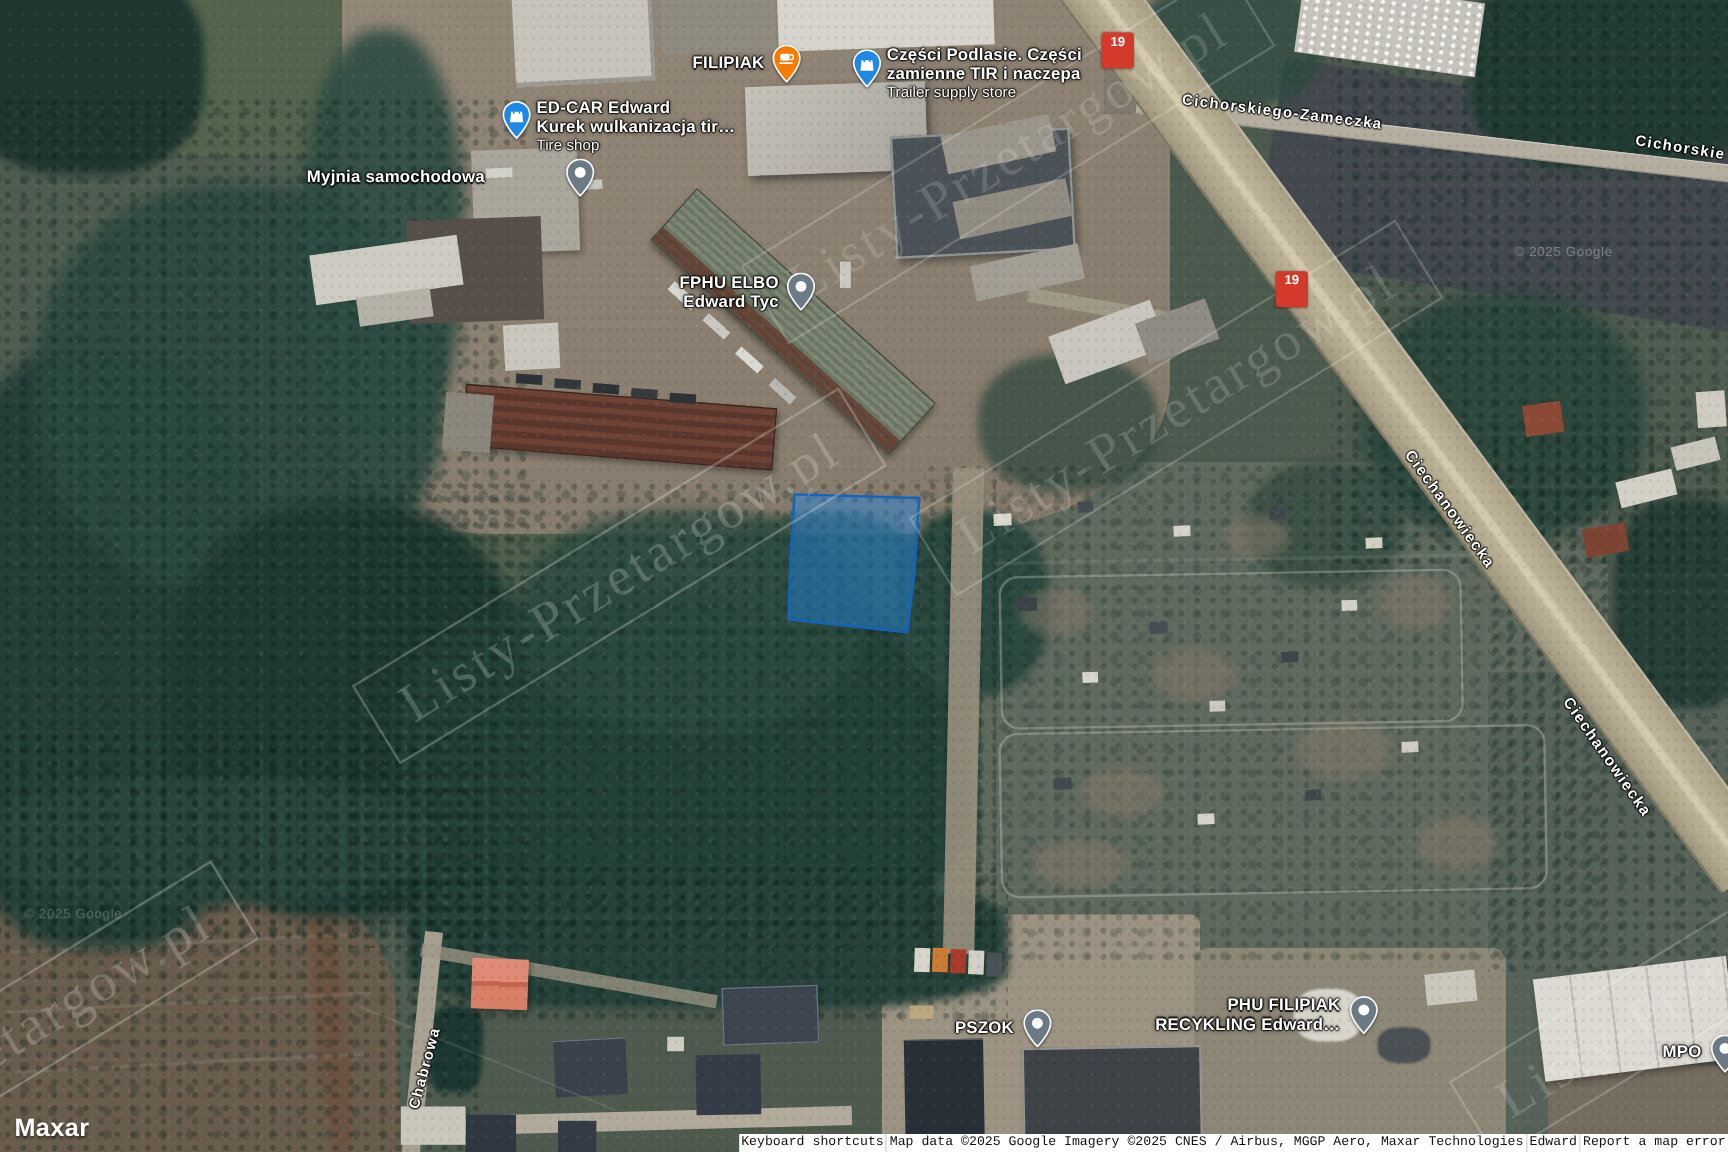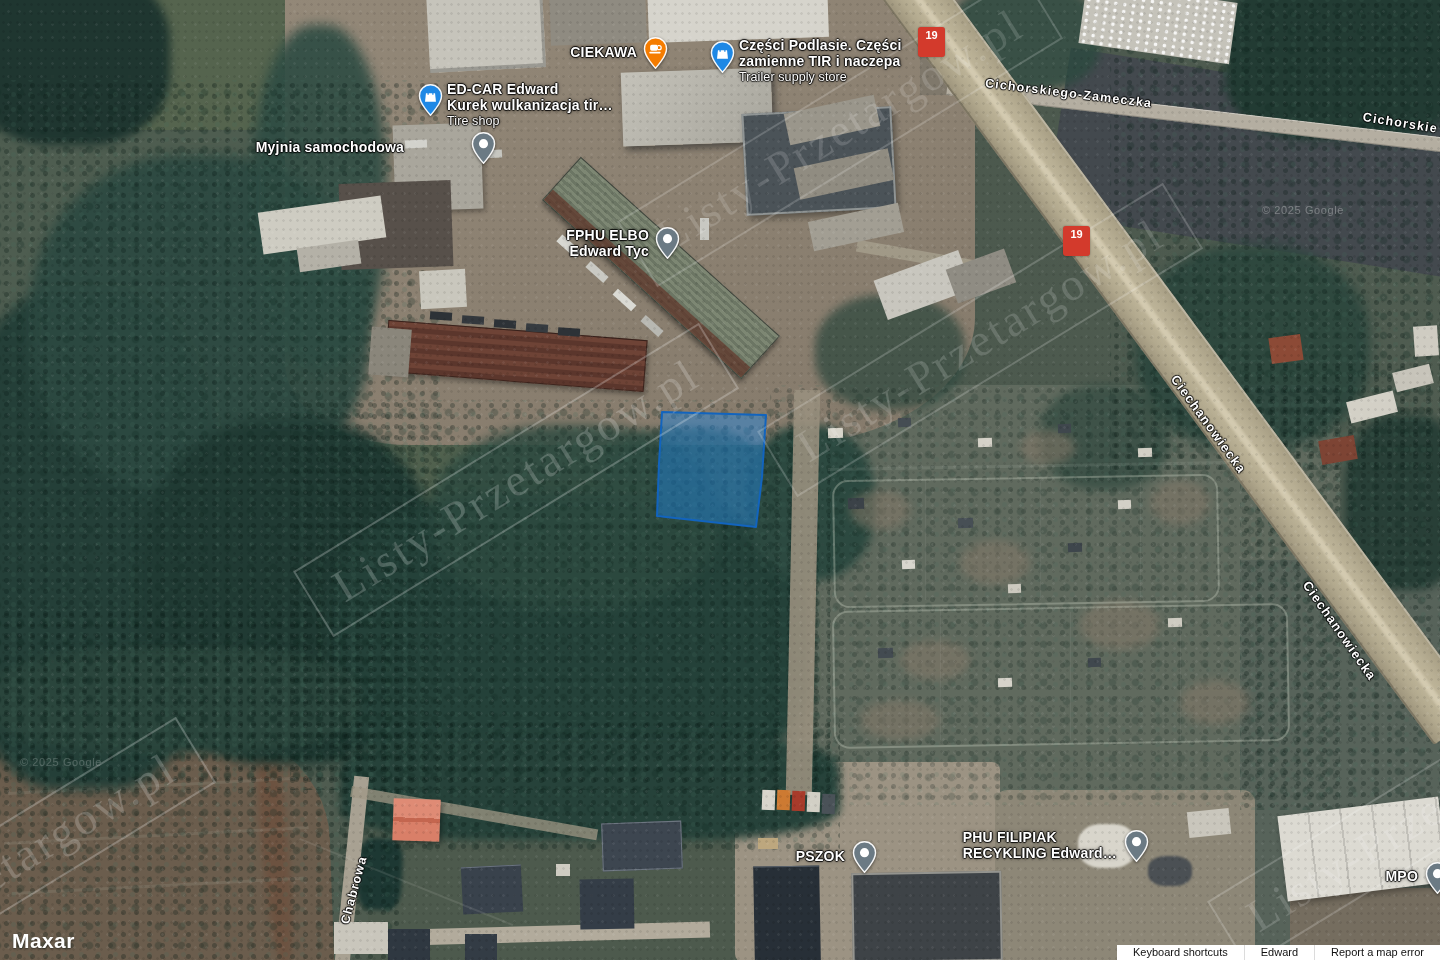--- a/index.html
+++ b/index.html
@@ -28,21 +28,21 @@
     text-shadow:-1px 0 1px rgba(0,0,0,.9),1px 0 1px rgba(0,0,0,.9),0 -1px 1px rgba(0,0,0,.9),0 1px 1px rgba(0,0,0,.9);}
   .shield{position:absolute;width:27px;height:30px;background:#D33A2C;border-radius:3px;
     color:#fff;font-size:11px;font-weight:700;text-align:center;line-height:17px;
     box-shadow:0 0 2px rgba(0,0,0,.4);}
   .wm{position:absolute;white-space:nowrap;color:rgba(255,255,255,.2);
     font-family:"Liberation Serif","DejaVu Serif",serif;font-size:46px;letter-spacing:3px;
     border:2px solid rgba(255,255,255,.24);padding:10px 26px;pointer-events:none;}
   .credit{position:absolute;color:rgba(255,255,255,.3);font-size:11px;letter-spacing:.6px;pointer-events:none;}
   .pin{position:absolute;filter:drop-shadow(0 1px 1.5px rgba(0,0,0,.55));}
   .attr-bar{position:absolute;right:0;bottom:0;height:15px;display:flex;align-items:stretch;}
-  .attr-item{background:#fff;color:#111;font-size:11px;line-height:15px;padding:0 16px;white-space:nowrap;border-left:1px solid #dcdcdc;}
+  .attr-item{background:#fff;color:#111;font-size:11px;line-height:15px;padding:0 2px;white-space:nowrap;border-left:1px solid #dcdcdc;font-family:Liberation Mono, monospace;}
   .attr-item:first-child{border-left:none;}
   .glogo{position:absolute;left:12px;top:929px;color:#fff;font-size:21px;font-weight:700;
     letter-spacing:.4px;text-shadow:0 1px 2px rgba(0,0,0,.5);}
   .line{position:absolute;background:rgba(225,230,220,.33);transform-origin:0 0;}
 </style>
 </head>
 <body>
 
 <div id="stage">
 
@@ -267,43 +267,44 @@
       <circle cx="12" cy="11.3" r="4.4" fill="#fff"></circle>
     </svg>
   </div>
   <div class="pin" style="left:1425px;top:862px;">
     <svg width="25" height="32" viewBox="0 0 24 31">
       <path d="M12 .8C6 .8 1.3 5.5 1.3 11.3c0 7.8 10.7 18.9 10.7 18.9s10.7-11.1 10.7-18.9C22.7 5.5 18 .8 12 .8z" fill="#6B7A84" stroke="rgba(255,255,255,.95)" stroke-width="1.4"></path>
       <circle cx="12" cy="11.3" r="4.4" fill="#fff"></circle>
     </svg>
   </div>
 
-  <div class="lbl" style="right:803px;top:44px;">CIEKAWA</div>
+  <div class="lbl" style="right:803px;top:44px;">FILIPIAK</div>
   <div class="lbl" style="left:739px;top:37px;">
     <div>Części Podlasie. Części</div>
     <div>zamienne TIR i naczepa</div>
     <div class="sub">Trailer supply store</div>
   </div>
   <div class="lbl" style="left:447px;top:81px;">
     <div>ED-CAR Edward</div>
     <div>Kurek wulkanizacja tir…</div>
     <div class="sub">Tire shop</div>
   </div>
   <div class="lbl" style="right:1036px;top:139px;">Myjnia samochodowa</div>
   <div class="lbl" style="right:791px;top:227px;text-align:right;">
     <div>FPHU ELBO</div>
     <div>Edward Tyc</div>
   </div>
   <div class="lbl" style="right:595px;top:848px;margin-left:12px;">PSZOK</div>
-  <div class="lbl" style="right:323px;top:829px;text-align:left;">
+  <div class="lbl" style="right:323px;top:829px;text-align:right;">
     <div>PHU FILIPIAK</div>
     <div>RECYKLING Edward…</div>
   </div>
   <div class="lbl" style="right:22px;top:868px;">MPO</div>
 
   <div class="glogo">Maxar</div>
   <div class="attr-bar">
     <div class="attr-item">Keyboard shortcuts</div>
+    <div class="attr-item">Map data ©2025 Google Imagery ©2025 CNES / Airbus, MGGP Aero, Maxar Technologies</div>
     <div class="attr-item">Edward</div>
     <div class="attr-item">Report a map error</div>
   </div>
 
 </div>
 
 </body></html>

